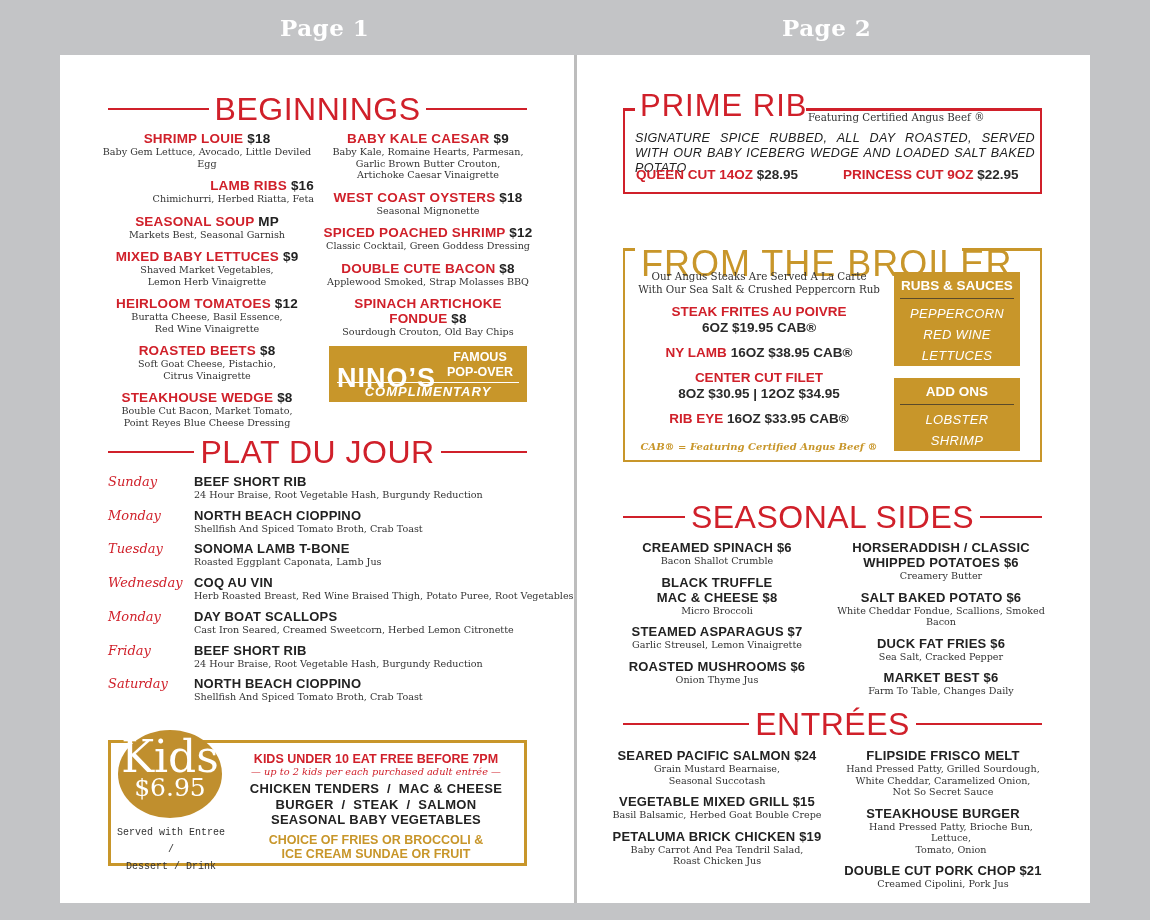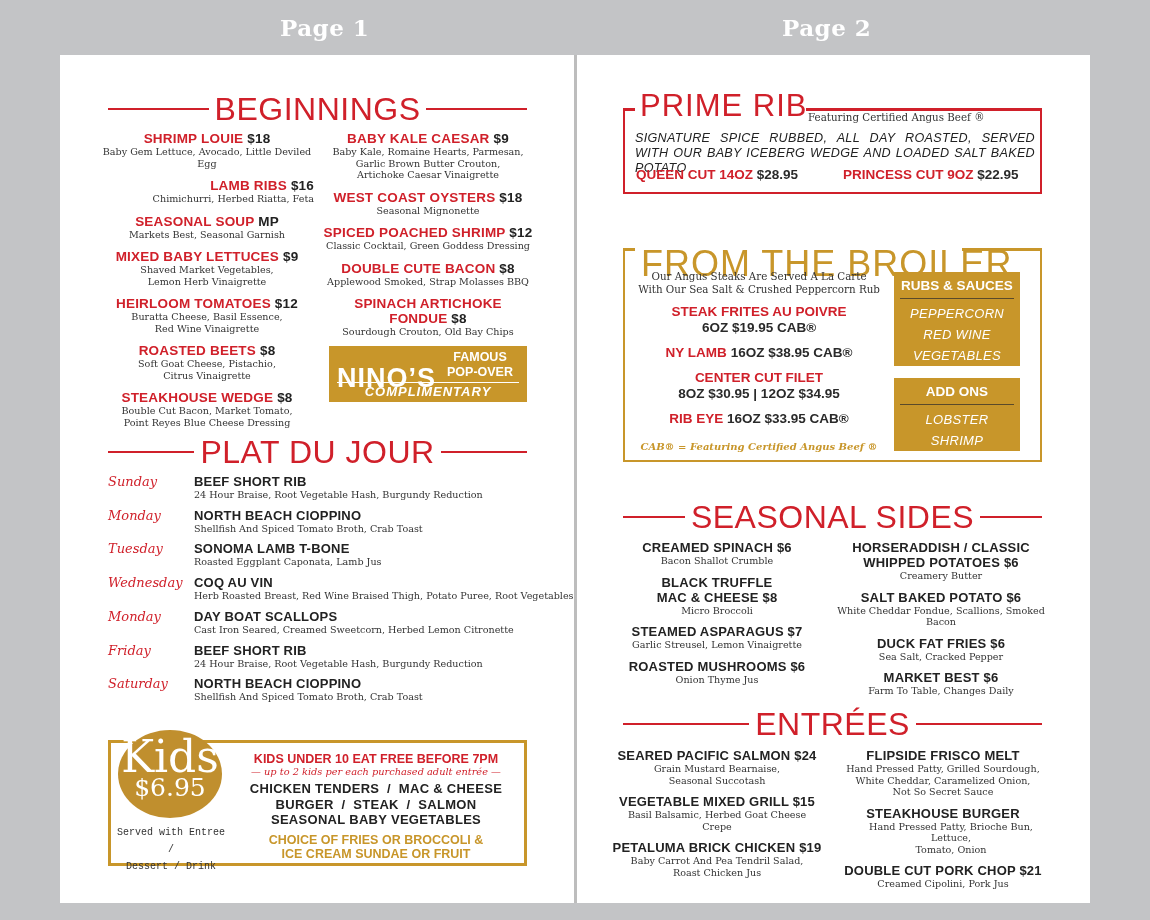--- a/index.html
+++ b/index.html
@@ -255,21 +255,21 @@
       <div class="br-item"><span class="red">CENTER CUT FILET</span><br><span class="dark">8OZ $30.95 | 12OZ $34.95</span></div>
       <div class="br-item"><span class="red">RIB EYE</span> <span class="dark">16OZ $33.95 CAB®</span></div>
     </div>
   <div class="br-note">CAB® = Featuring Certified Angus Beef ®</div>
 
   <div class="gbox" id="rubs-box" style="top:272px; height:94px;">
     <div class="gh">RUBS &amp; SAUCES</div>
     <div class="gl"></div>
   <div class="gi">PEPPERCORN</div>
       <div class="gi">RED WINE</div>
-      <div class="gi">VEGETABLES</div>
+      <div class="gi">LETTUCES</div>
     </div>
   <div class="gbox" id="addons-box" style="top:378px; height:73px;">
     <div class="gh">ADD ONS</div>
     <div class="gl"></div>
   <div class="gi">LOBSTER</div>
       <div class="gi">SHRIMP</div>
     </div>
 
   <div class="sec-head" style="left:623px; top:501px; width:419px;">
     <div class="rule"></div>
@@ -321,21 +321,21 @@
     <div class="rule"></div>
   </div>
   <div class="col" id="ent-left" style="left:612px; top:748px; width:210px;">
       <div class="s-item" style="margin-bottom: 8px;">
         <div class="s-name" style="white-space: pre-line;">SEARED PACIFIC SALMON $24</div>
         <div class="s-desc" style="white-space: pre-line;">Grain Mustard Bearnaise,
 Seasonal Succotash</div>
       </div>
       <div class="s-item" style="margin-bottom: 8px;">
         <div class="s-name" style="white-space: pre-line;">VEGETABLE MIXED GRILL $15</div>
-        <div class="s-desc" style="white-space: pre-line;">Basil Balsamic, Herbed Goat Cheese Crepe</div>
+        <div class="s-desc" style="white-space: pre-line;">Basil Balsamic, Herbed Goat Bouble Crepe</div>
       </div>
       <div class="s-item" style="margin-bottom: 8px;">
         <div class="s-name" style="white-space: pre-line;">PETALUMA BRICK CHICKEN $19</div>
         <div class="s-desc" style="white-space: pre-line;">Baby Carrot And Pea Tendril Salad,
 Roast Chicken Jus</div>
       </div>
     </div>
   <div class="col" id="ent-right" style="left:832px; top:748px; width:222px;">
       <div class="s-item" style="margin-bottom: 8px;">
         <div class="s-name" style="white-space: pre-line;">FLIPSIDE FRISCO MELT</div>

